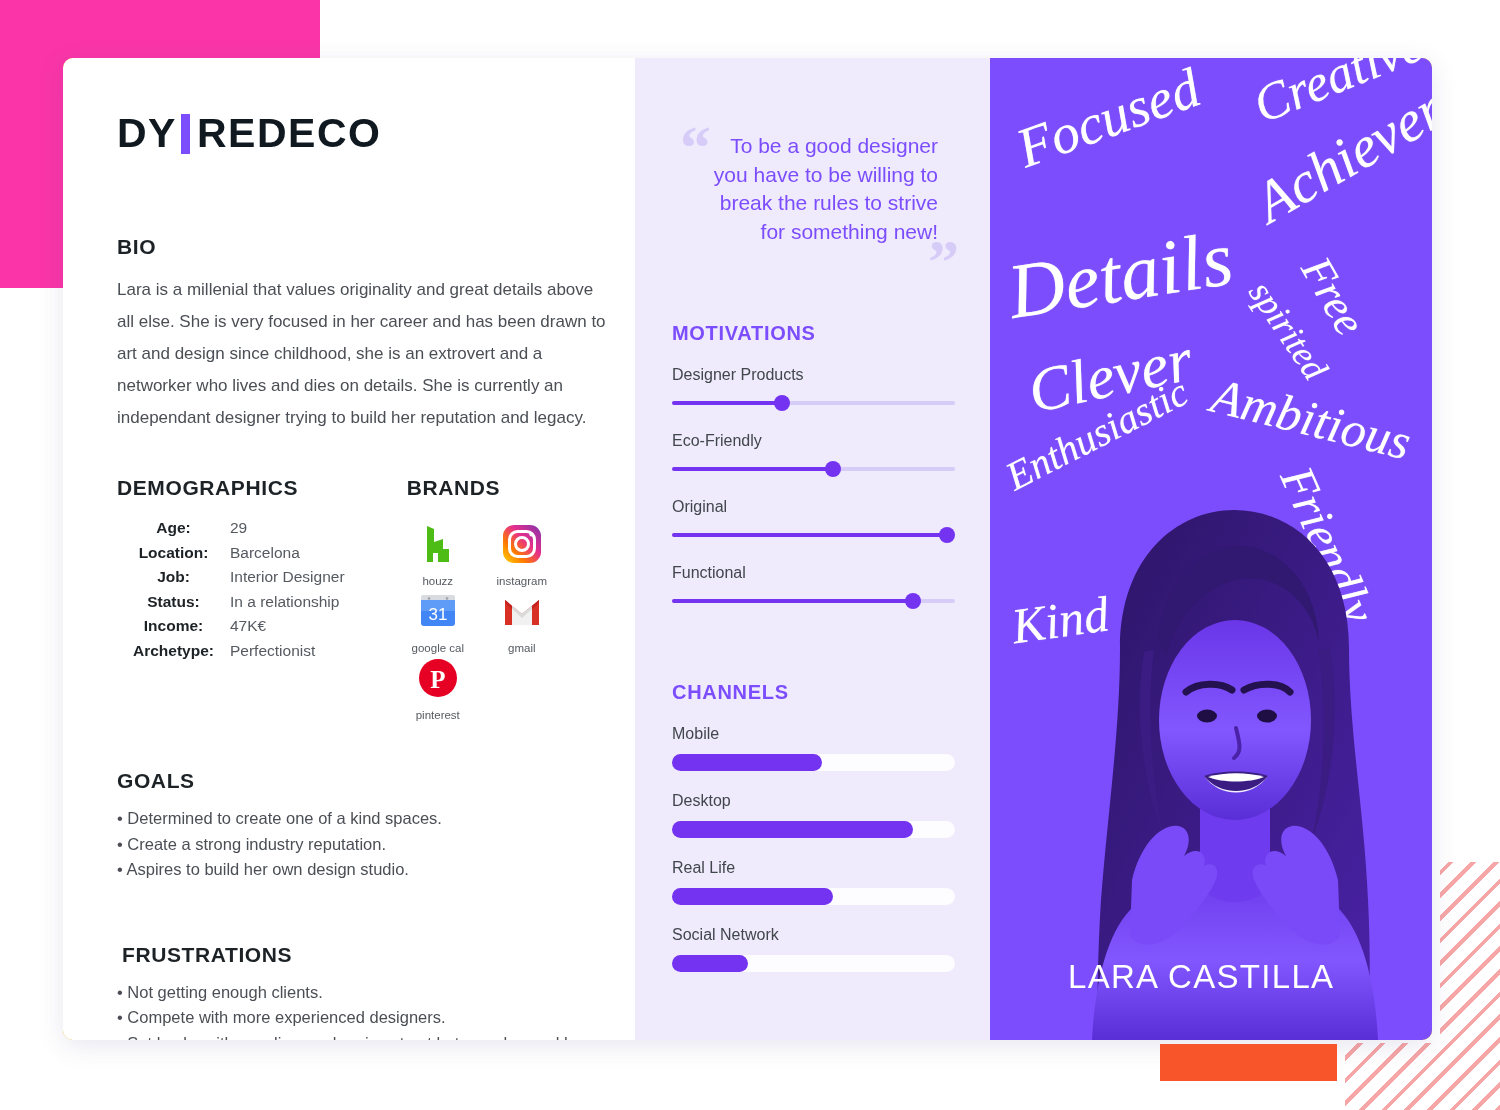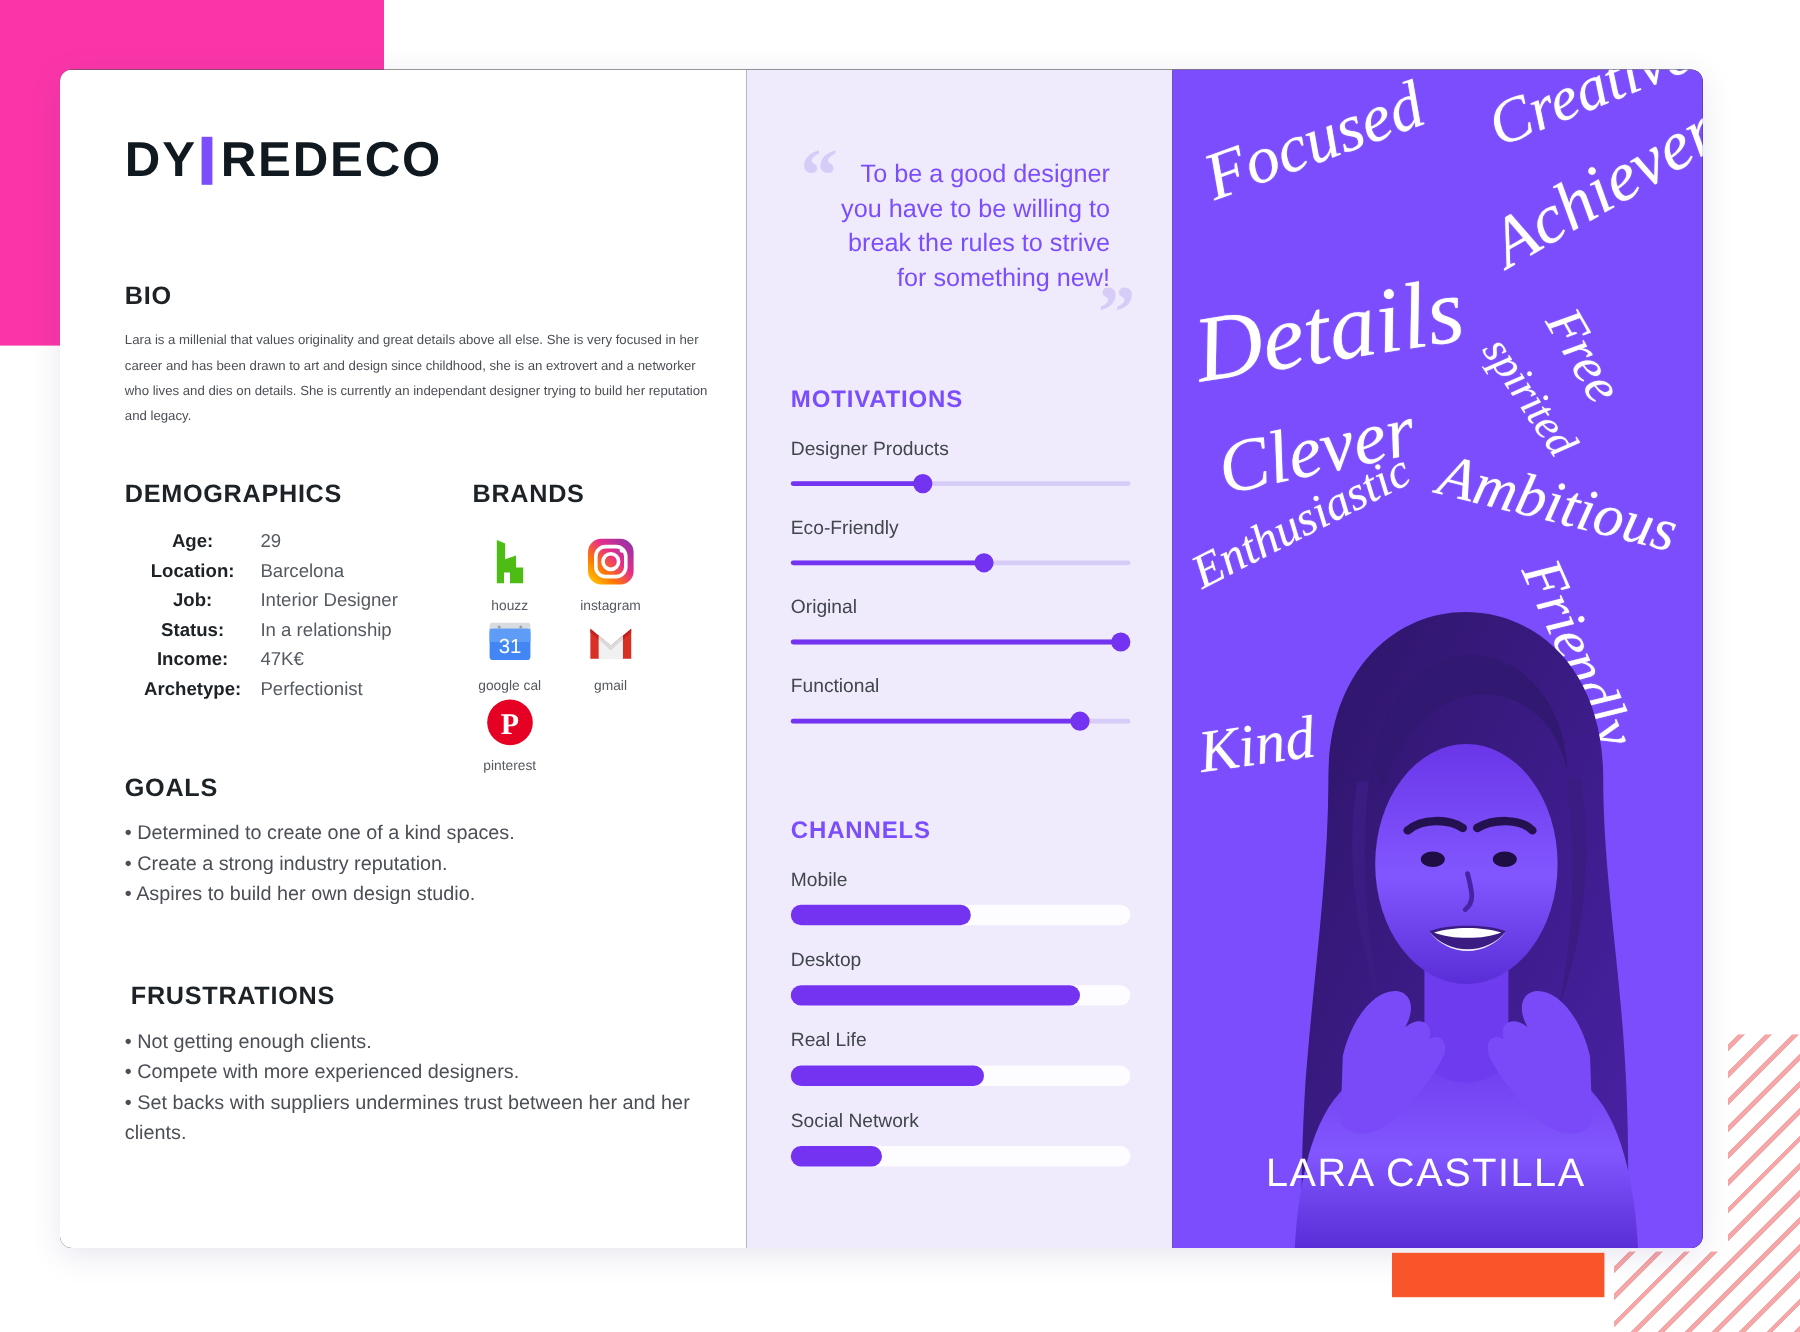--- a/index.html
+++ b/index.html
@@ -28,27 +28,27 @@
         #f6a6a6 0px, #f6a6a6 4px,
         #ffffff 4px, #ffffff 16px);
   }
   .deco-orange {
     position: absolute; left: 1160px; top: 1044px; width: 177px; height: 37px;
     background: #f8552b;
   }
 
   
   .card {
-    position: absolute; left: 50px; top: 58px;
+    position: absolute; left: 63px; top: 58px;
     width: 1369px; height: 982px;
     border-radius: 10px;
     display: flex;
     overflow: hidden;
     box-shadow: 0 6px 26px rgba(80,60,130,.13);
-    background: #000000;
+    background: #eab308;
   }
 
   
   .panel-left {
     width: 572px; background: #ffffff;
     padding: 52px 0 0 54px;
     position: relative;
   }
   .logo {
     font-size: 41px; font-weight: 700; letter-spacing: 1.5px;
@@ -59,41 +59,41 @@
     display: inline-block; width: 9px; height: 40px;
     background: #7b4dfd; margin: 0 7px 0 4px;
   }
   .h-dark {
     font-size: 21px; font-weight: 700; color: #1c2226;
     letter-spacing: .6px;
   }
   .bio-head { margin-top: 78px; }
   .bio-text {
     margin-top: 15px; width: 490px;
-    font-size: 11px; line-height: 21px; color: #4b4f55;
+    font-size: 17px; line-height: 32px; color: #4b4f55;
   }
   .cols { display: flex; margin-top: 42px; }
   .col-demo { width: 292px; }
   .col-brands { width: 230px; }
   .demo-table { margin-top: 16px; text-align: center; }
   .demo-row { display: flex; font-size: 15.5px; line-height: 24.6px; }
   .demo-k { width: 113px; font-weight: 700; color: #1c2226; }
   .demo-v { color: #555a61; }
 
   .brand-grid {
     margin-top: 20px; display: flex; flex-wrap: wrap; gap: 0 22px; width: 220px;
   }
   .brand { width: 62px; text-align: center; }
   .brand-ic {
     width: 48px; height: 48px; margin: 0 auto;
     display: flex; align-items: center; justify-content: center;
   }
   .brand-lbl { margin-top: 7px; font-size: 11.5px; color: #555a61; }
 
-  .goals-head { }
+  .goals-head { margin-top: 48px; }
   .bullets { margin-top: 13px; }
   .bullet {
     font-size: 16.5px; line-height: 25.5px; color: #4b4f55; width: 480px;
   }
   .frus-head { margin-top: 60px; margin-left: 5px; }
 
   
   .panel-mid {
     width: 355px; background: #efeafc;
     padding: 56px 36px 0 37px; position: relative;

